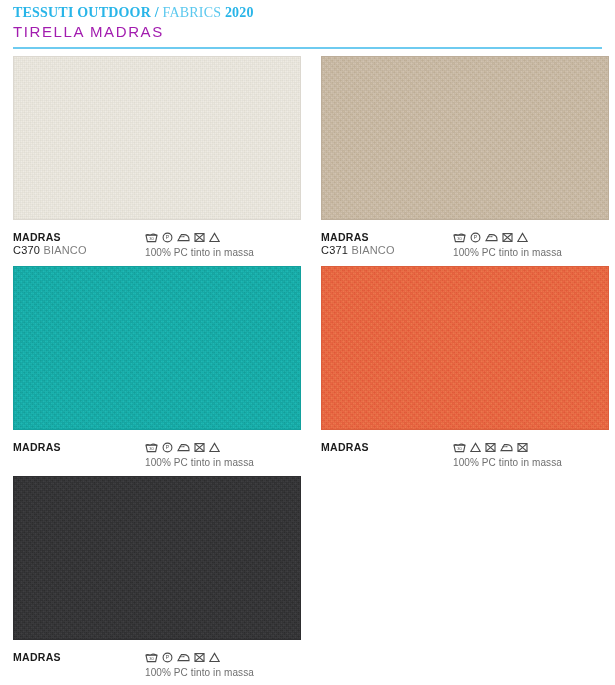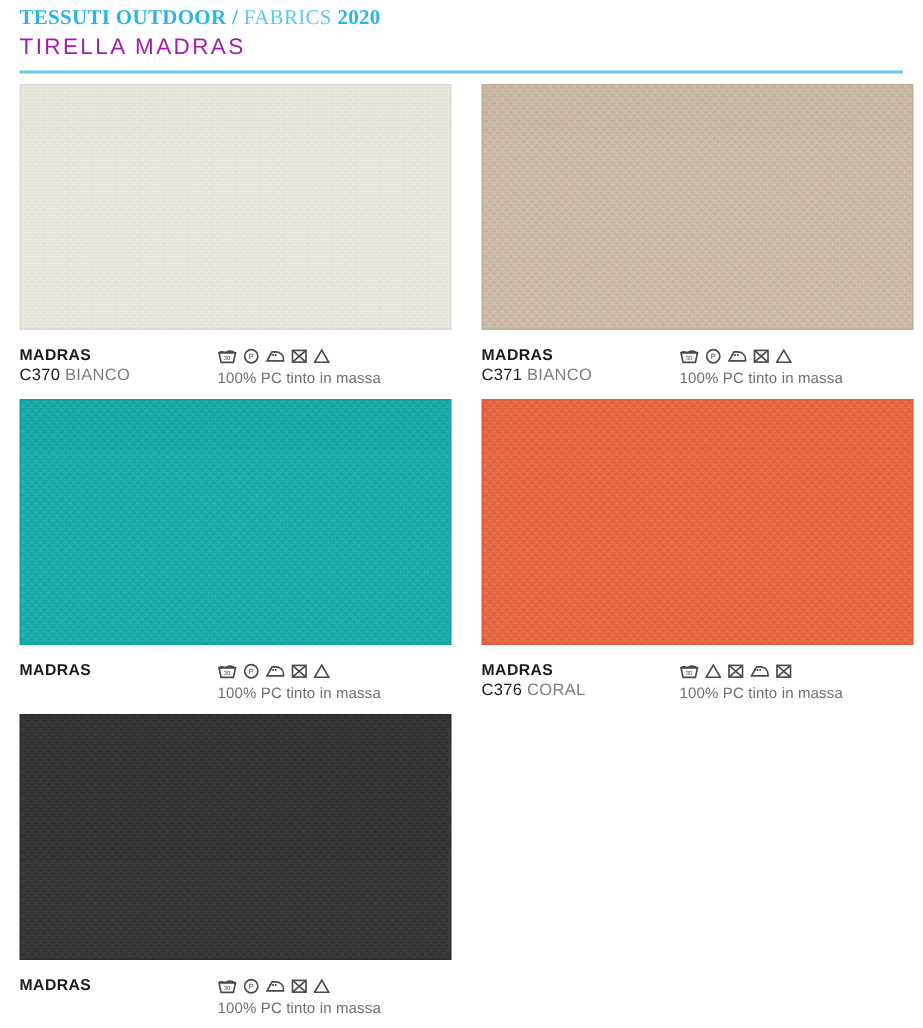--- a/index.html
+++ b/index.html
@@ -258,24 +258,20 @@
     </div>
 
     <div class="cell">
       <div class="swatch" style="background: rgb(236, 102, 64);">
         <div class="weave"></div>
         <div class="grain"></div>
       </div>
       <div class="caption">
         <div class="names">
           <div class="brand">MADRAS</div>
-          <div class="codeline">
-            <span class="code">C376</span>
-            <span class="cname">CORAL</span>
-          </div>
         </div>
         <div class="care">
           <div class="care-icons">
               <span>
                 <svg width="13" height="11" viewBox="0 0 13 11">
                   <path d="M1 3.2 L12 3.2 L10.6 9.6 L2.4 9.6 Z" stroke="#4a4a4a" fill="none" stroke-width="1.1"></path>
                   <path d="M1 3.2 C3 1.2 4.2 4 6.3 2.6 C8.2 1.4 9.6 2.2 12 3.2" stroke="#4a4a4a" fill="none" stroke-width="1.1"></path>
                   <text x="6.4" y="8.3" font-size="4" fill="#4a4a4a" text-anchor="middle" font-family="Liberation Sans, sans-serif">30</text>
                 </svg>
               </span>

